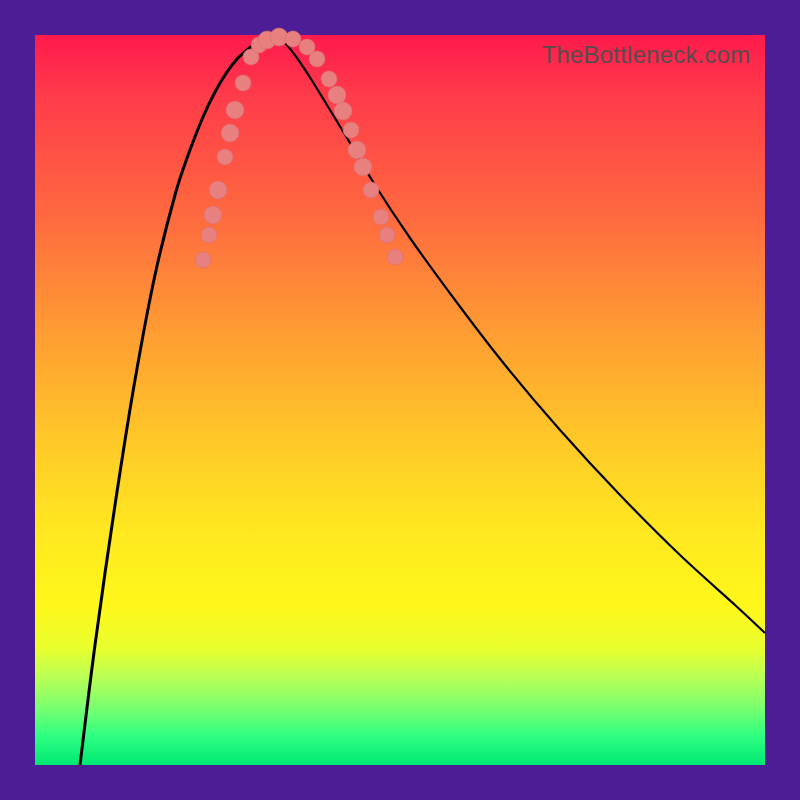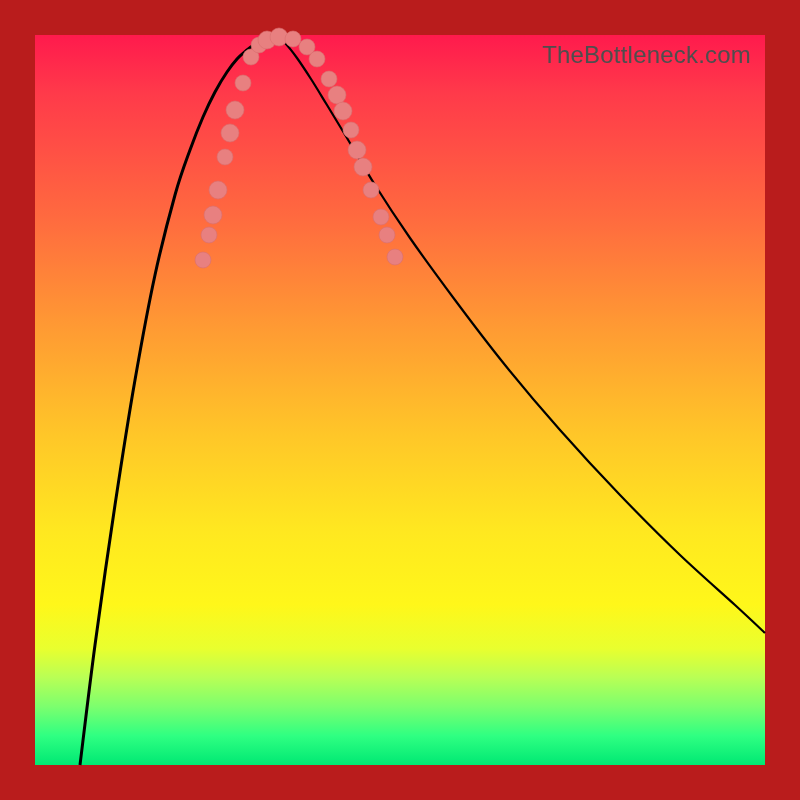--- a/index.html
+++ b/index.html
@@ -8,21 +8,21 @@
     width: 800px;
     height: 800px;
     overflow: hidden;
     background: #000;
     font-family: Arial, Helvetica, sans-serif;
   }
   .frame {
     position: relative;
     width: 800px;
     height: 800px;
-    background: #b91c1c;
+    background: #4c1d95;
   }
   .plot {
     position: absolute;
     left: 35px;
     top: 35px;
     width: 730px;
     height: 730px;
     
     background: linear-gradient(
       to bottom,

